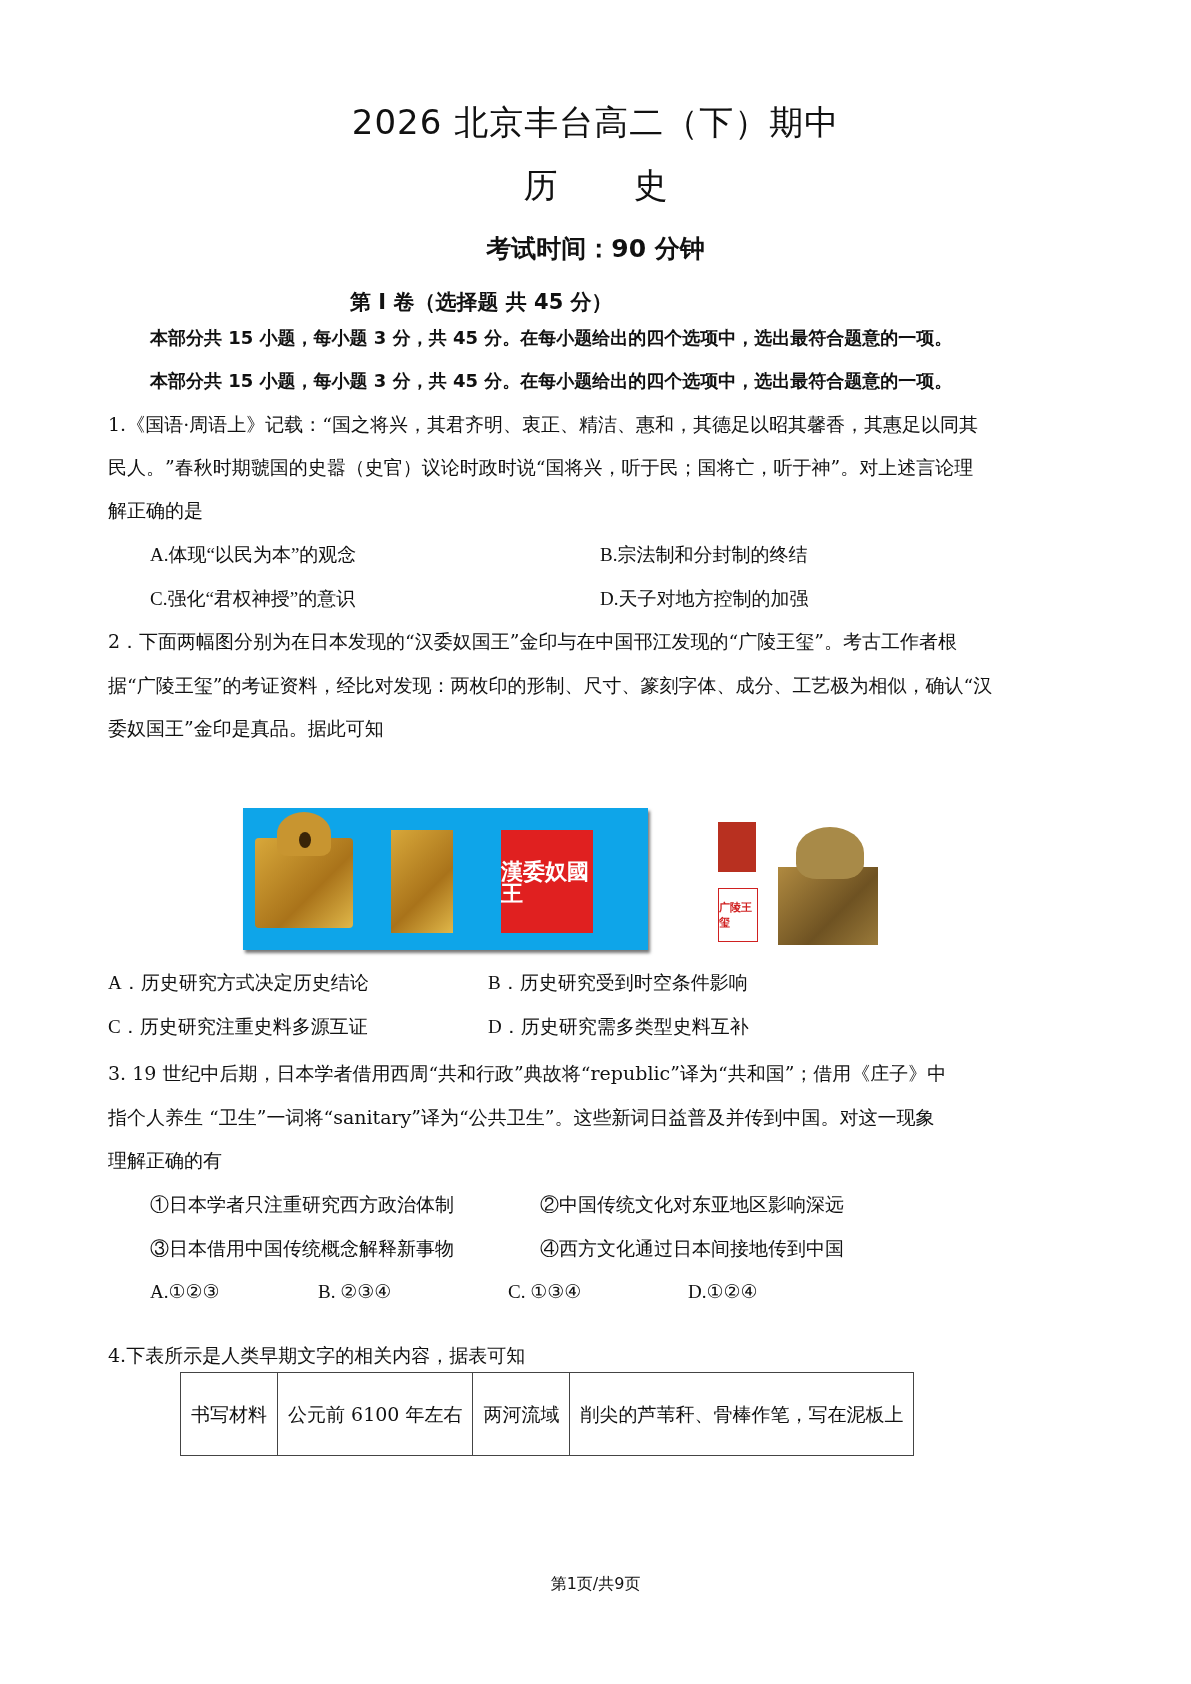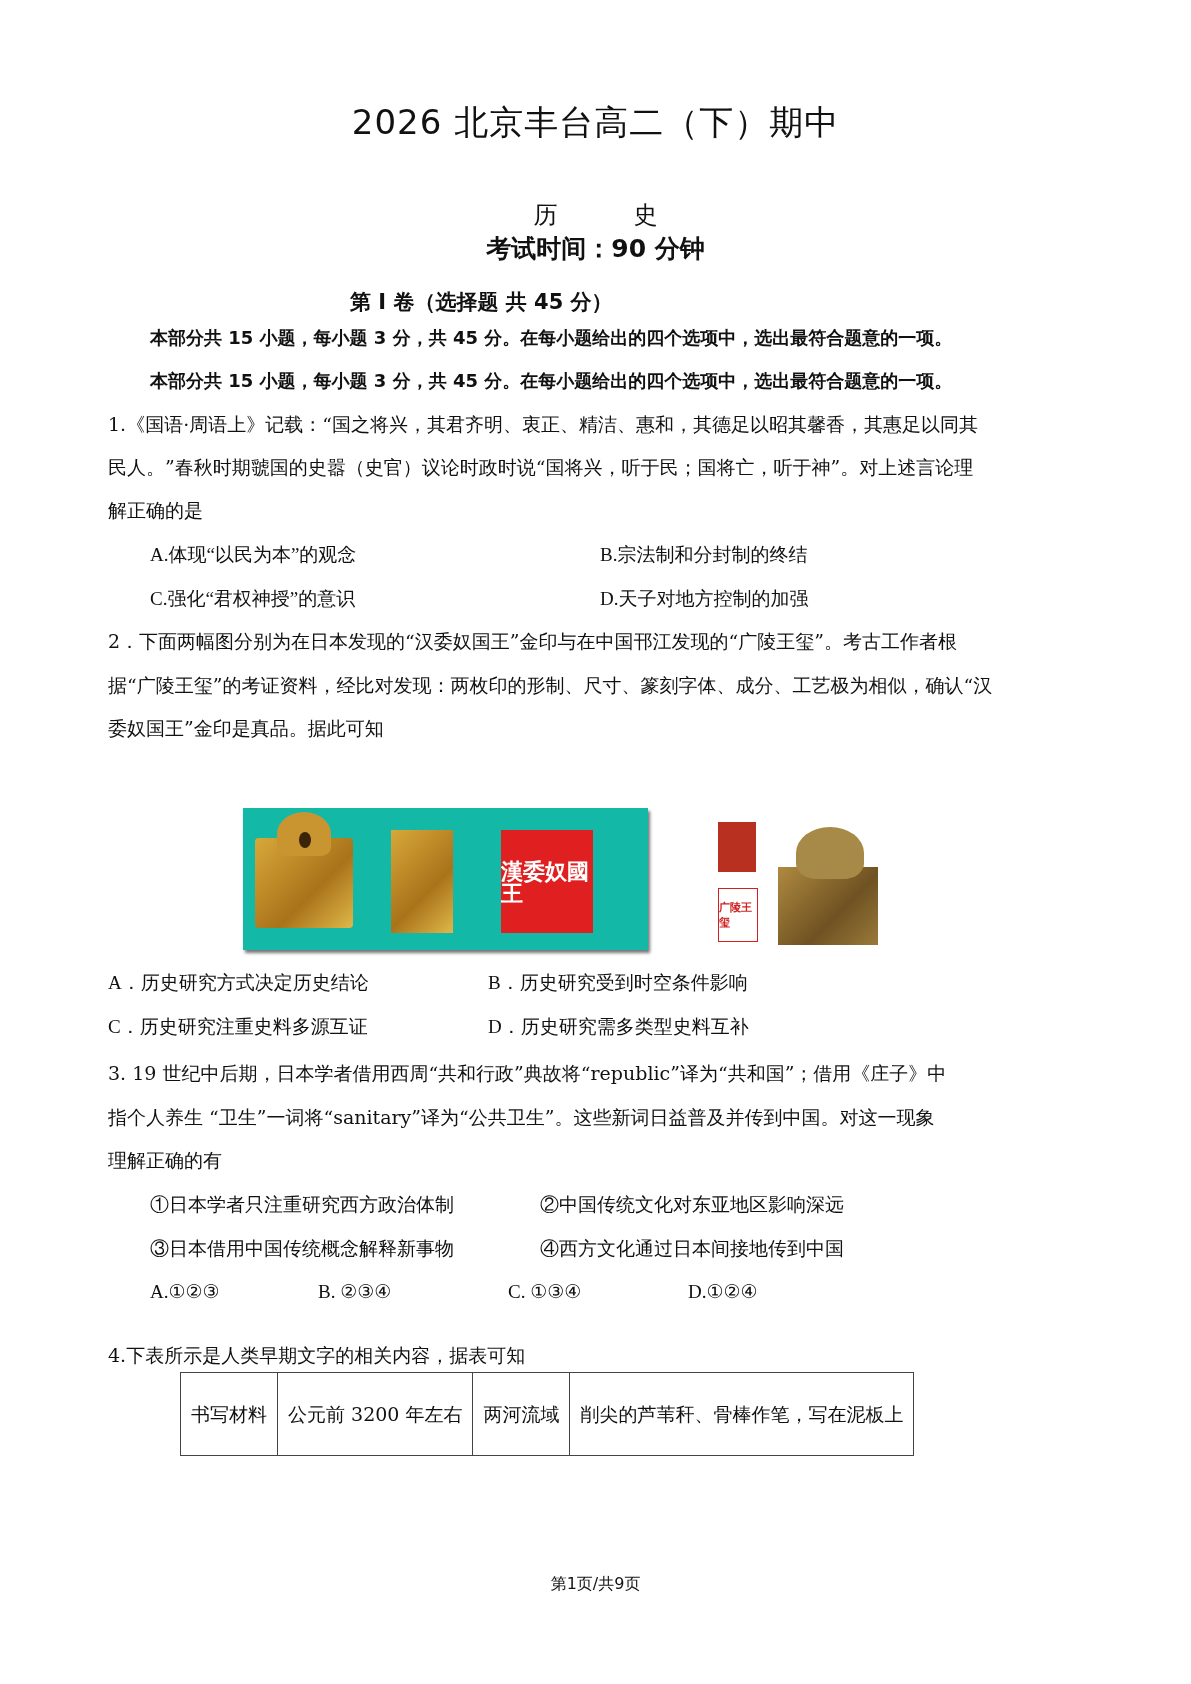--- a/index.html
+++ b/index.html
@@ -3,28 +3,28 @@
 <meta charset="utf-8">
 <style>
   html, body { margin: 0; padding: 0; background: #ffffff; }
   body {
     width: 1191px; height: 1684px; position: relative; overflow: hidden;
     font-family: "DejaVu Serif", "Liberation Serif", serif;
     color: #111;
   }
   .abs { position: absolute; }
   .title { left: 0; width: 1191px; text-align: center; top: 100px; font-size: 34px; font-family: "DejaVu Sans", "Liberation Sans", sans-serif; letter-spacing: 1px; }
-  .subject { left: 0; width: 1191px; text-align: center; top: 163px; font-size: 24px; font-family: "DejaVu Sans", "Liberation Sans", sans-serif; word-spacing: 60px; margin-top: 36px; }
+  .subject { left: 0; width: 1191px; text-align: center; top: 163px; font-size: 34px; font-family: "DejaVu Sans", "Liberation Sans", sans-serif; word-spacing: 60px; }
   .subject span { margin: 0 38px; }
   .time { left: 0; width: 1191px; text-align: center; top: 232px; font-size: 25px; font-weight: bold; font-family: "DejaVu Sans", "Liberation Sans", sans-serif; }
   .part { left: 350px; top: 288px; font-size: 21px; font-weight: bold; font-family: "DejaVu Sans", "Liberation Sans", sans-serif; }
   .instr { left: 150px; font-size: 18px; font-weight: bold; font-family: "DejaVu Sans", "Liberation Sans", sans-serif; }
   .line { left: 108px; font-size: 19px; white-space: nowrap; }
   .opt { font-size: 19px; white-space: nowrap; font-family: Liberation Serif, serif; }
-  .seal-panel { left: 243px; top: 808px; width: 405px; height: 142px; background: #14b8a6; box-shadow: 2px 3px 3px #777; }
+  .seal-panel { left: 243px; top: 808px; width: 405px; height: 142px; background: #0ea5e9; box-shadow: 2px 3px 3px #777; }
   .seal-gold-box { position: absolute; background: linear-gradient(135deg, #d8a83a, #a9731a 60%, #e0b84a); }
   .seal-red { position: absolute; background: #e02020; color: #fff; font-weight: bold; display: flex; align-items: center; justify-content: center; }
   table.t4 { position: absolute; left: 180px; top: 1372px; border-collapse: collapse; font-size: 19px; }
   table.t4 td, table.t4 th { border: 1.5px solid #444; }
   table.t4 th { height: 40px; font-weight: bold; font-family: "DejaVu Sans", "Liberation Sans", sans-serif; text-align: center; }
   table.t4 td { height: 82px; padding: 0 10px; vertical-align: middle; line-height: 41px; }
   .footer { left: 0; width: 1191px; text-align: center; top: 1574px; font-size: 16px; font-family: "DejaVu Sans", "Liberation Sans", sans-serif; }
 </style>
 </head>
 <body>
@@ -89,21 +89,21 @@
   <div class="abs opt" style="left:508px;top:1280px">C.  ①③④</div>
   <div class="abs opt" style="left:688px;top:1280px">D.①②④</div>
 </div>
 
 <div>
   <div class="abs line" style="top:1343px">4.下表所示是人类早期文字的相关内容，据表可知</div>
   <table class="t4">
     <tbody>
     <tr>
       <td>书写材料</td>
-      <td>公元前  3200  年左右</td>
+      <td>公元前  6100  年左右</td>
       <td>两河流域</td>
       <td>削尖的芦苇秆、骨棒作笔，写在泥板上</td>
     </tr>
   </tbody>
     </table>
 </div>
 
 <div class="abs footer">第1页/共9页</div>
 
 </body></html>

